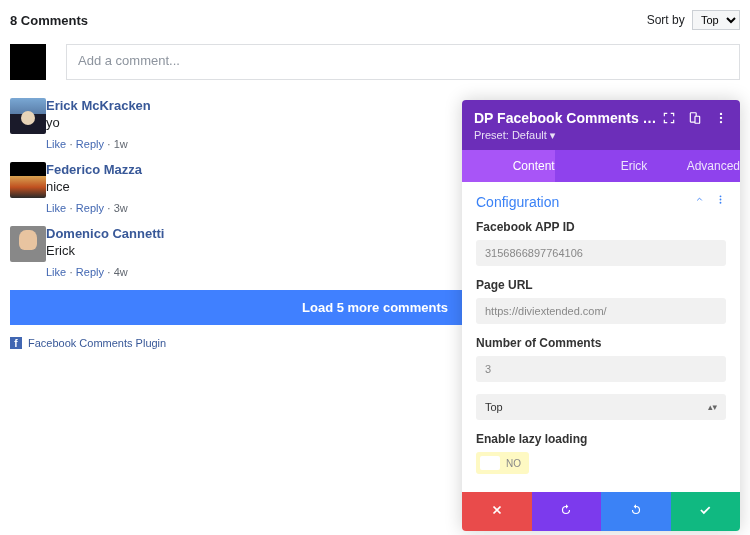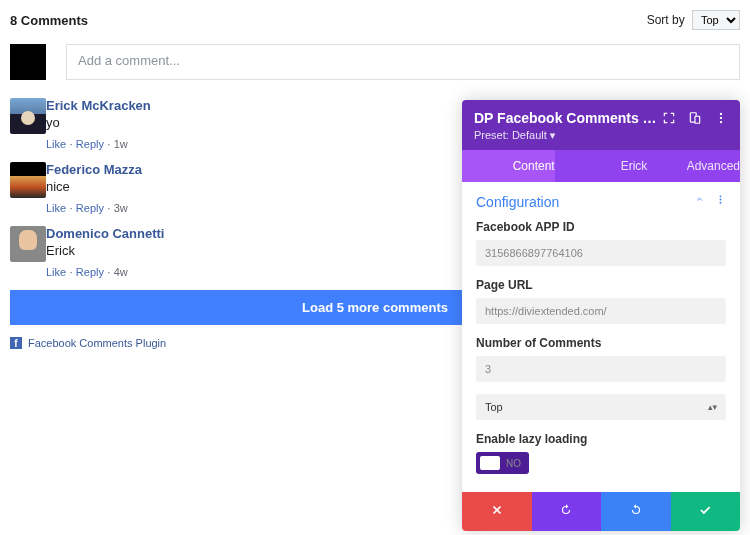--- a/index.html
+++ b/index.html
@@ -48,21 +48,21 @@
 .panel-body { background: #fff; padding: 12px 14px 18px; }
 .section-title-row { display: flex; justify-content: space-between; align-items: flex-start; margin-bottom: 10px; }
 .section-title { color: #3b82f6; font-size: 14px; font-weight: 500; }
 .section-actions { display: flex; gap: 10px; align-items: center; }
 .section-actions svg { width: 11px; height: 11px; fill: #3b82f6; }
 
 .field { margin-bottom: 12px; }
 .field-label { font-size: 12px; font-weight: 600; color: #333; margin-bottom: 6px; }
 .field-input { width: 100%; background: #f1f1f1; border: none; padding: 7px 9px; font-size: 11px; color: #888; border-radius: 3px; }
 .field-select { width: 100%; background: #f1f1f1; border: none; padding: 7px 9px; font-size: 11px; color: #333; border-radius: 3px; display: flex; justify-content: space-between; align-items: center; }
-.toggle { display: inline-flex; align-items: center; background: #4c1d95; border-radius: 3px; padding: 4px 8px 4px 4px; gap: 6px; }
+.toggle { display: inline-flex; align-items: center; background: #fef9c3; border-radius: 3px; padding: 4px 8px 4px 4px; gap: 6px; }
 .toggle-knob { width: 20px; height: 14px; background: #fff; border-radius: 2px; }
 .toggle-label { font-size: 10px; color: #888; }
 
 .panel-footer { display: flex; }
 .panel-footer .btn { flex: 1; padding: 11px 0; text-align: center; cursor: pointer; }
 .panel-footer .btn svg { width: 14px; height: 14px; fill: #fff; }
 .btn-cancel { background: #e94b4b; }
 .btn-undo { background: #7c3aed; }
 .btn-redo { background: #3b82f6; }
 .btn-confirm { background: #10b981; }

